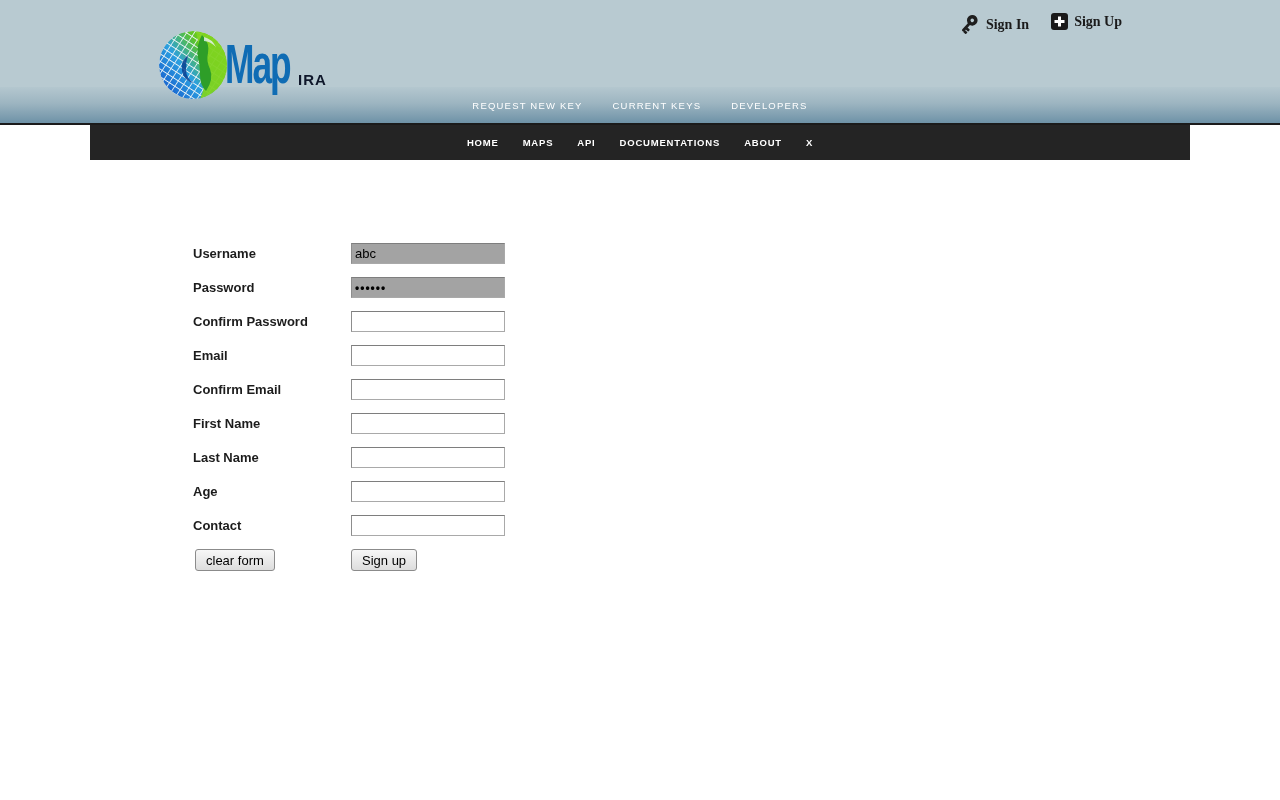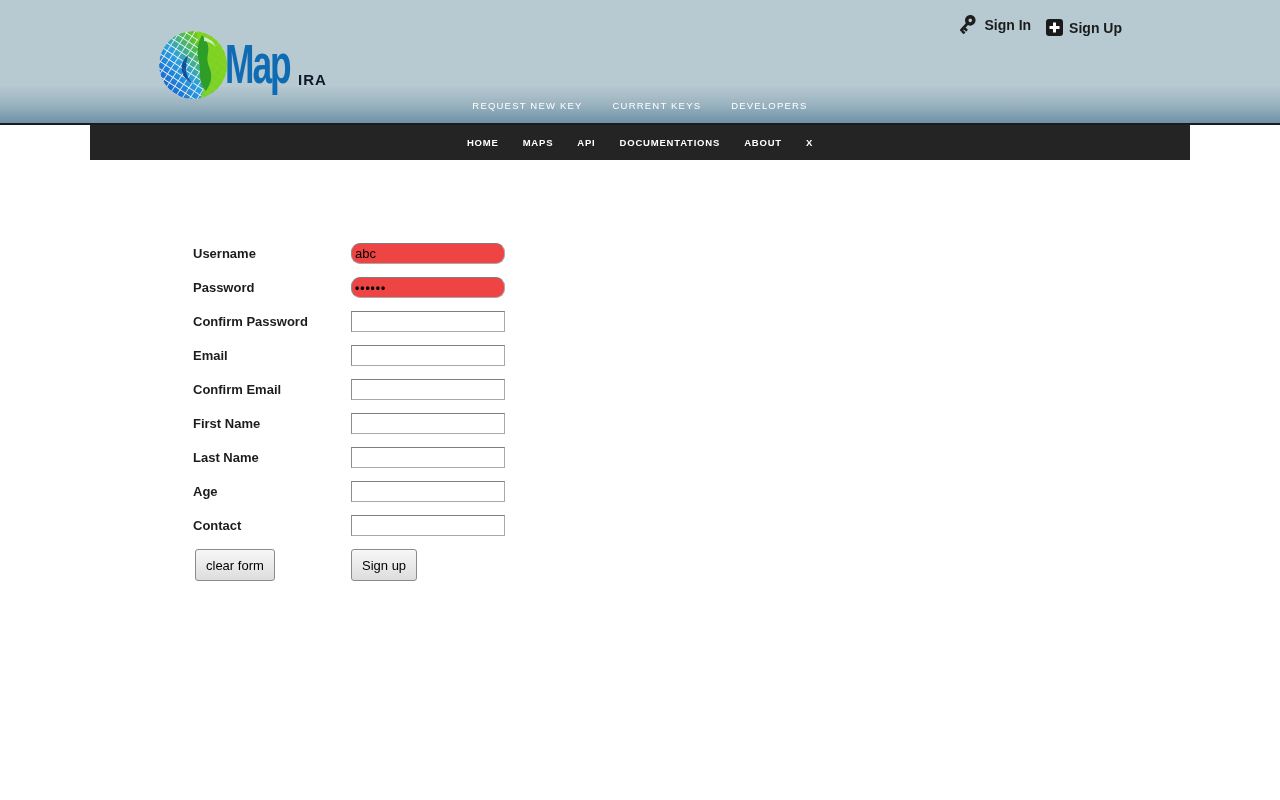--- a/index.html
+++ b/index.html
@@ -39,22 +39,23 @@
     font-weight:bold;
     color:#0f172a;
     letter-spacing:1px;
     margin-left:-22px;
     margin-bottom:9px;
   }
   .auth {
     position:absolute;
     right:158px; top:13px;
     display:flex;
-    align-items:flex-end;
-    gap:15px;
+    align-items:flex-start;
+    gap:22px;
+    font-family:Liberation Serif, serif;
   }
   .auth-link {
     display:flex;
     align-items:center;
     gap:6px;
     font-size:14px;
     font-weight:bold;
     color:#1b1b1b;
     cursor:pointer;
   }
@@ -119,36 +120,36 @@
     border:1px solid #a9a9a9;
     border-top-color:#7e7e7e;
     border-left-color:#8d8d8d;
     padding:1px 3px;
     font-size:13px;
     font-family:"Liberation Sans", sans-serif;
     background:#ffffff;
     color:#000;
     outline:none;
   }
-  .form-input.autofill { background:#ef4444;border-radius:9px; }
+  .form-input.autofill { background:#a3a3a3; }
   .form-input.password-dots { font-size:12px; font-weight:bold; letter-spacing:1px; }
   .btn-row {
     display:flex;
     align-items:center;
     margin-top:9px;
   }
   .btn-cell { width:158px; flex-shrink:0; }
   .form-btn {
     font-family:"Liberation Sans", sans-serif;
     font-size:13px;
     color:#000;
     background:linear-gradient(#f7f7f7, #dddddd);
     border:1px solid #8b8b8b;
     border-radius:3px;
-    height:32px;
+    height:22px;
     padding:0 10px;
     cursor:pointer;
   }
   .form-btn.clear { margin-left:2px; }
 </style>
 </head>
 <body>
 
 <div class="header-top">
 

